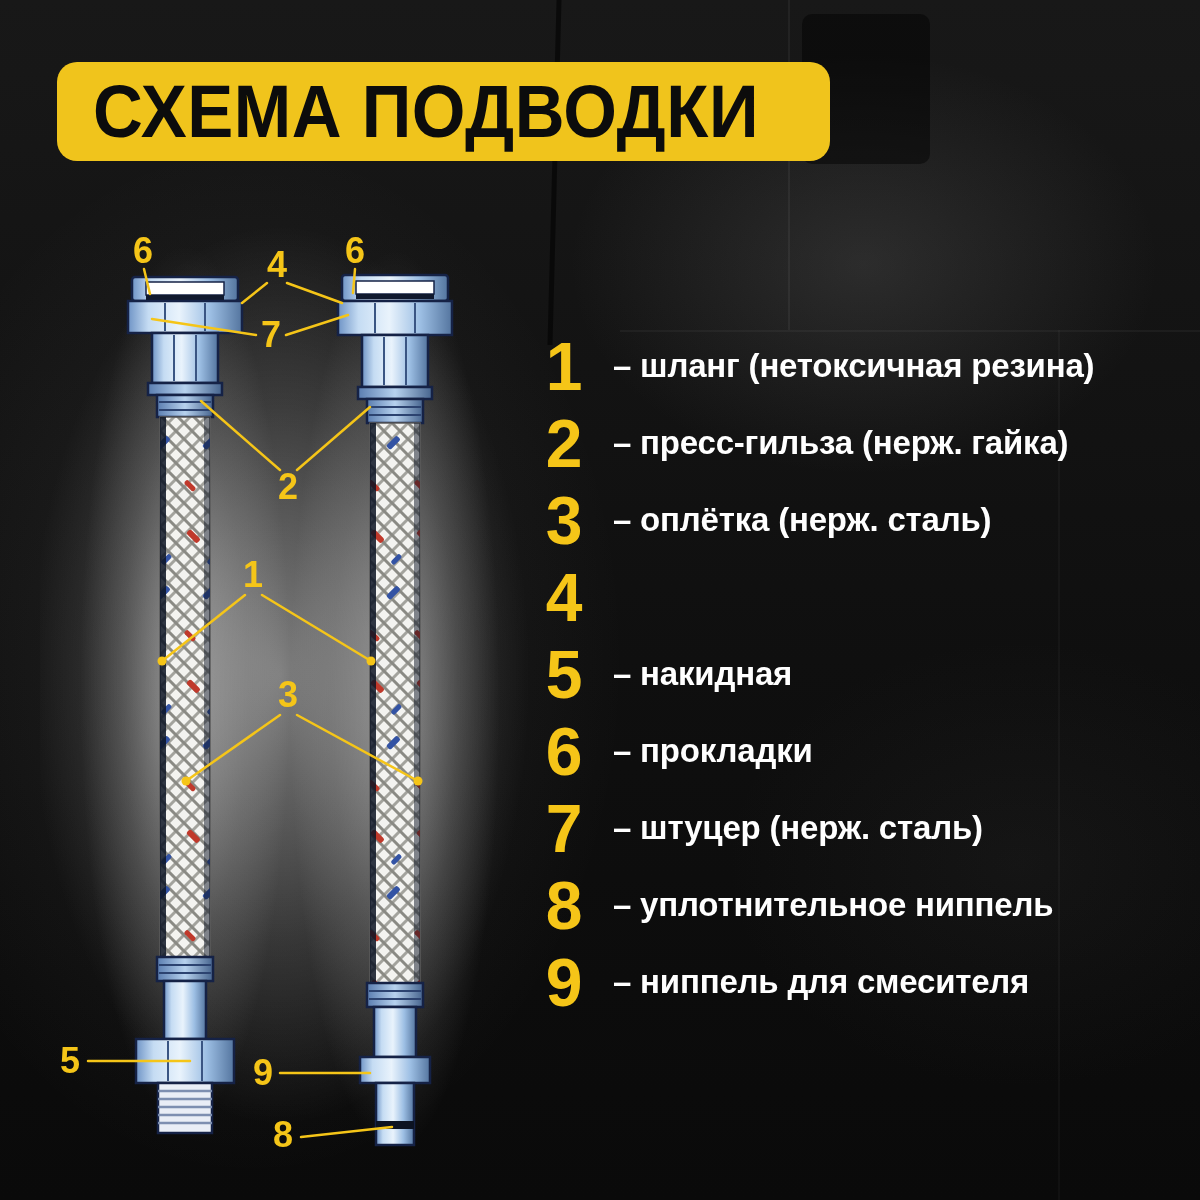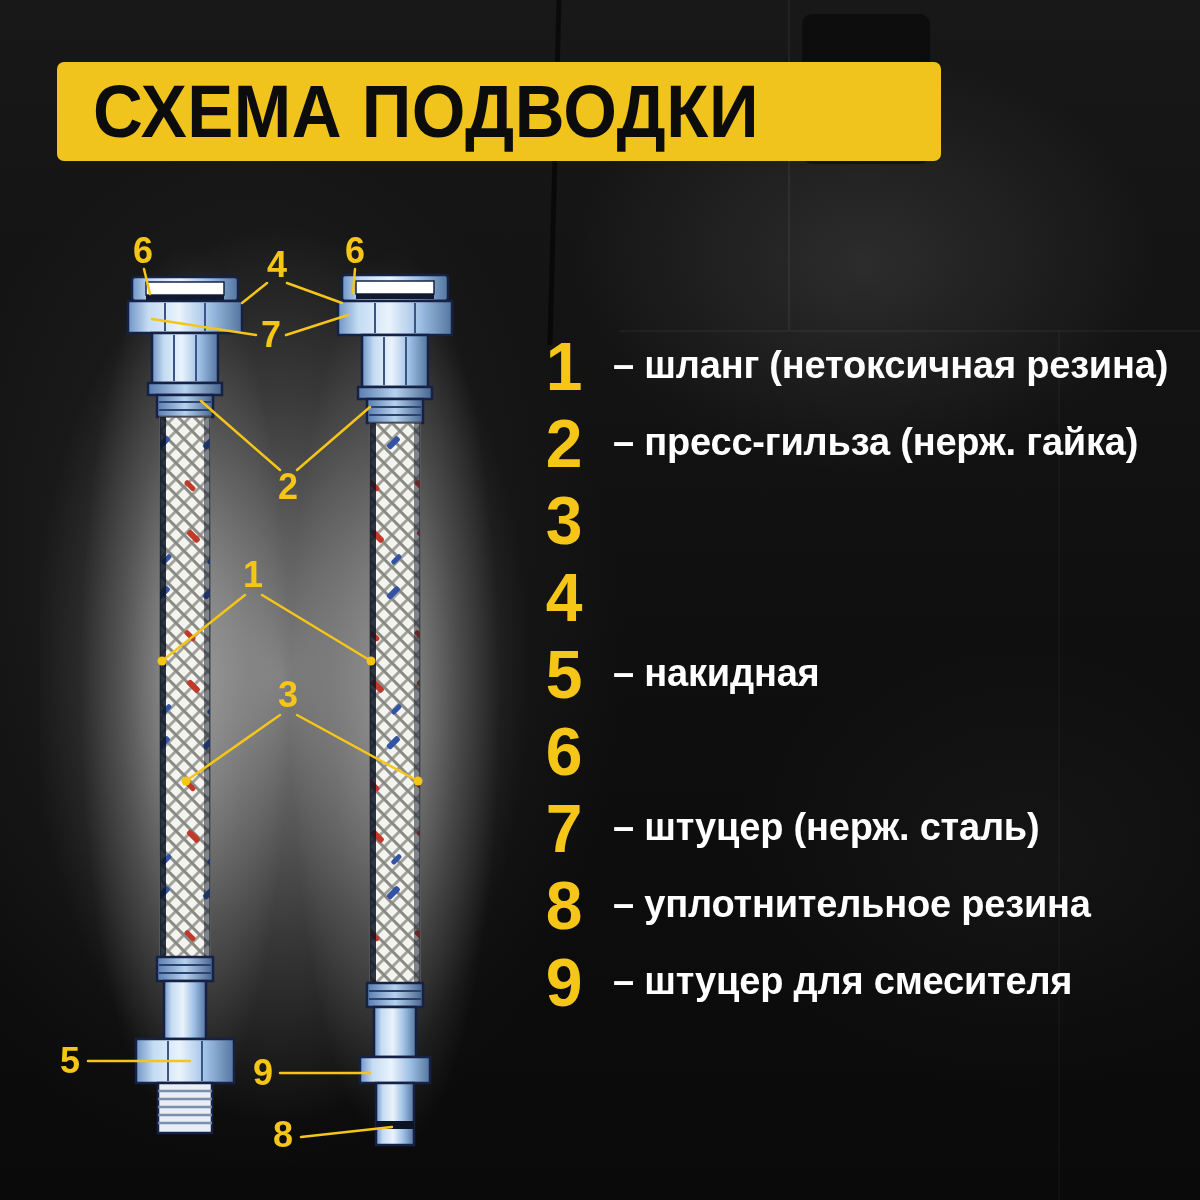--- a/index.html
+++ b/index.html
@@ -13,39 +13,39 @@
       linear-gradient(180deg,#181818 0%,#0f0f0f 55%,#0a0a0a 100%);
   }
   
   .grout-v{position:absolute;left:788px;top:0;width:2px;height:330px;background:rgba(255,255,255,.05);}
   .grout-h{position:absolute;left:620px;top:330px;width:580px;height:2px;background:rgba(255,255,255,.045);}
   .grout-v2{position:absolute;left:1058px;top:330px;width:2px;height:870px;background:rgba(255,255,255,.03);}
   .cable{position:absolute;left:552px;top:0;width:5px;height:345px;background:rgba(0,0,0,.55);transform:rotate(1.5deg);}
   .bracket{position:absolute;left:802px;top:14px;width:128px;height:150px;background:rgba(0,0,0,.45);border-radius:10px;}
 
   .banner{
-    position:absolute;left:57px;top:62px;width:884px;height:99px;
-    background:#f0c41c;border-radius:7px;
+    position:absolute;left:57px;top:62px;width:773px;height:99px;
+    background:#f0c41c;border-radius:20px;
     display:flex;align-items:center;box-sizing:border-box;padding-left:36px;
   }
   .banner h1{
     margin:0;font-size:69px;font-weight:800;color:#0c0c0c;
     letter-spacing:0.5px;transform:scaleY(1.08);transform-origin:left center;white-space:nowrap;
   }
 
   .diagram-svg{position:absolute;left:40px;top:215px;width:500px;height:960px;}
 
   .legend{position:absolute;left:537px;top:327px;width:660px;}
   .legend-row{display:flex;align-items:center;height:77px;}
   .legend-num{
     width:54px;text-align:center;font-size:66px;font-weight:800;color:#f5c518;line-height:1;
     transform:scaleY(1.05);
   }
   .legend-text{
-    margin-left:22px;font-size:38px;font-weight:700;color:#ffffff;letter-spacing:-0.2px;white-space:nowrap;
+    margin-left:22px;font-size:33px;font-weight:700;color:#ffffff;letter-spacing:-0.2px;white-space:nowrap;
   }
 </style>
 </head>
 <body>
 
 <div class="grout-v"></div>
 <div class="grout-h"></div>
 <div class="grout-v2"></div>
 <div class="cable"></div>
 <div class="bracket"></div>
@@ -235,36 +235,38 @@
   <div class="legend-row">
     <div class="legend-num">1</div>
     <div class="legend-text">– шланг (нетоксичная резина)</div>
   </div>
   <div class="legend-row">
     <div class="legend-num">2</div>
     <div class="legend-text">– пресс-гильза (нерж. гайка)</div>
   </div>
   <div class="legend-row">
     <div class="legend-num">3</div>
+    <div class="legend-text">– оплётка (нерж. сталь)</div>
   </div>
   <div class="legend-row">
     <div class="legend-num">4</div>
   </div>
   <div class="legend-row">
     <div class="legend-num">5</div>
     <div class="legend-text">– накидная</div>
   </div>
   <div class="legend-row">
     <div class="legend-num">6</div>
+    <div class="legend-text">– прокладки</div>
   </div>
   <div class="legend-row">
     <div class="legend-num">7</div>
     <div class="legend-text">– штуцер (нерж. сталь)</div>
   </div>
   <div class="legend-row">
     <div class="legend-num">8</div>
-    <div class="legend-text">– уплотнительное резина</div>
+    <div class="legend-text">– уплотнительное ниппель</div>
   </div>
   <div class="legend-row">
     <div class="legend-num">9</div>
-    <div class="legend-text">– штуцер для смесителя</div>
+    <div class="legend-text">– ниппель для смесителя</div>
   </div>
 </div>
 
 </body></html>

